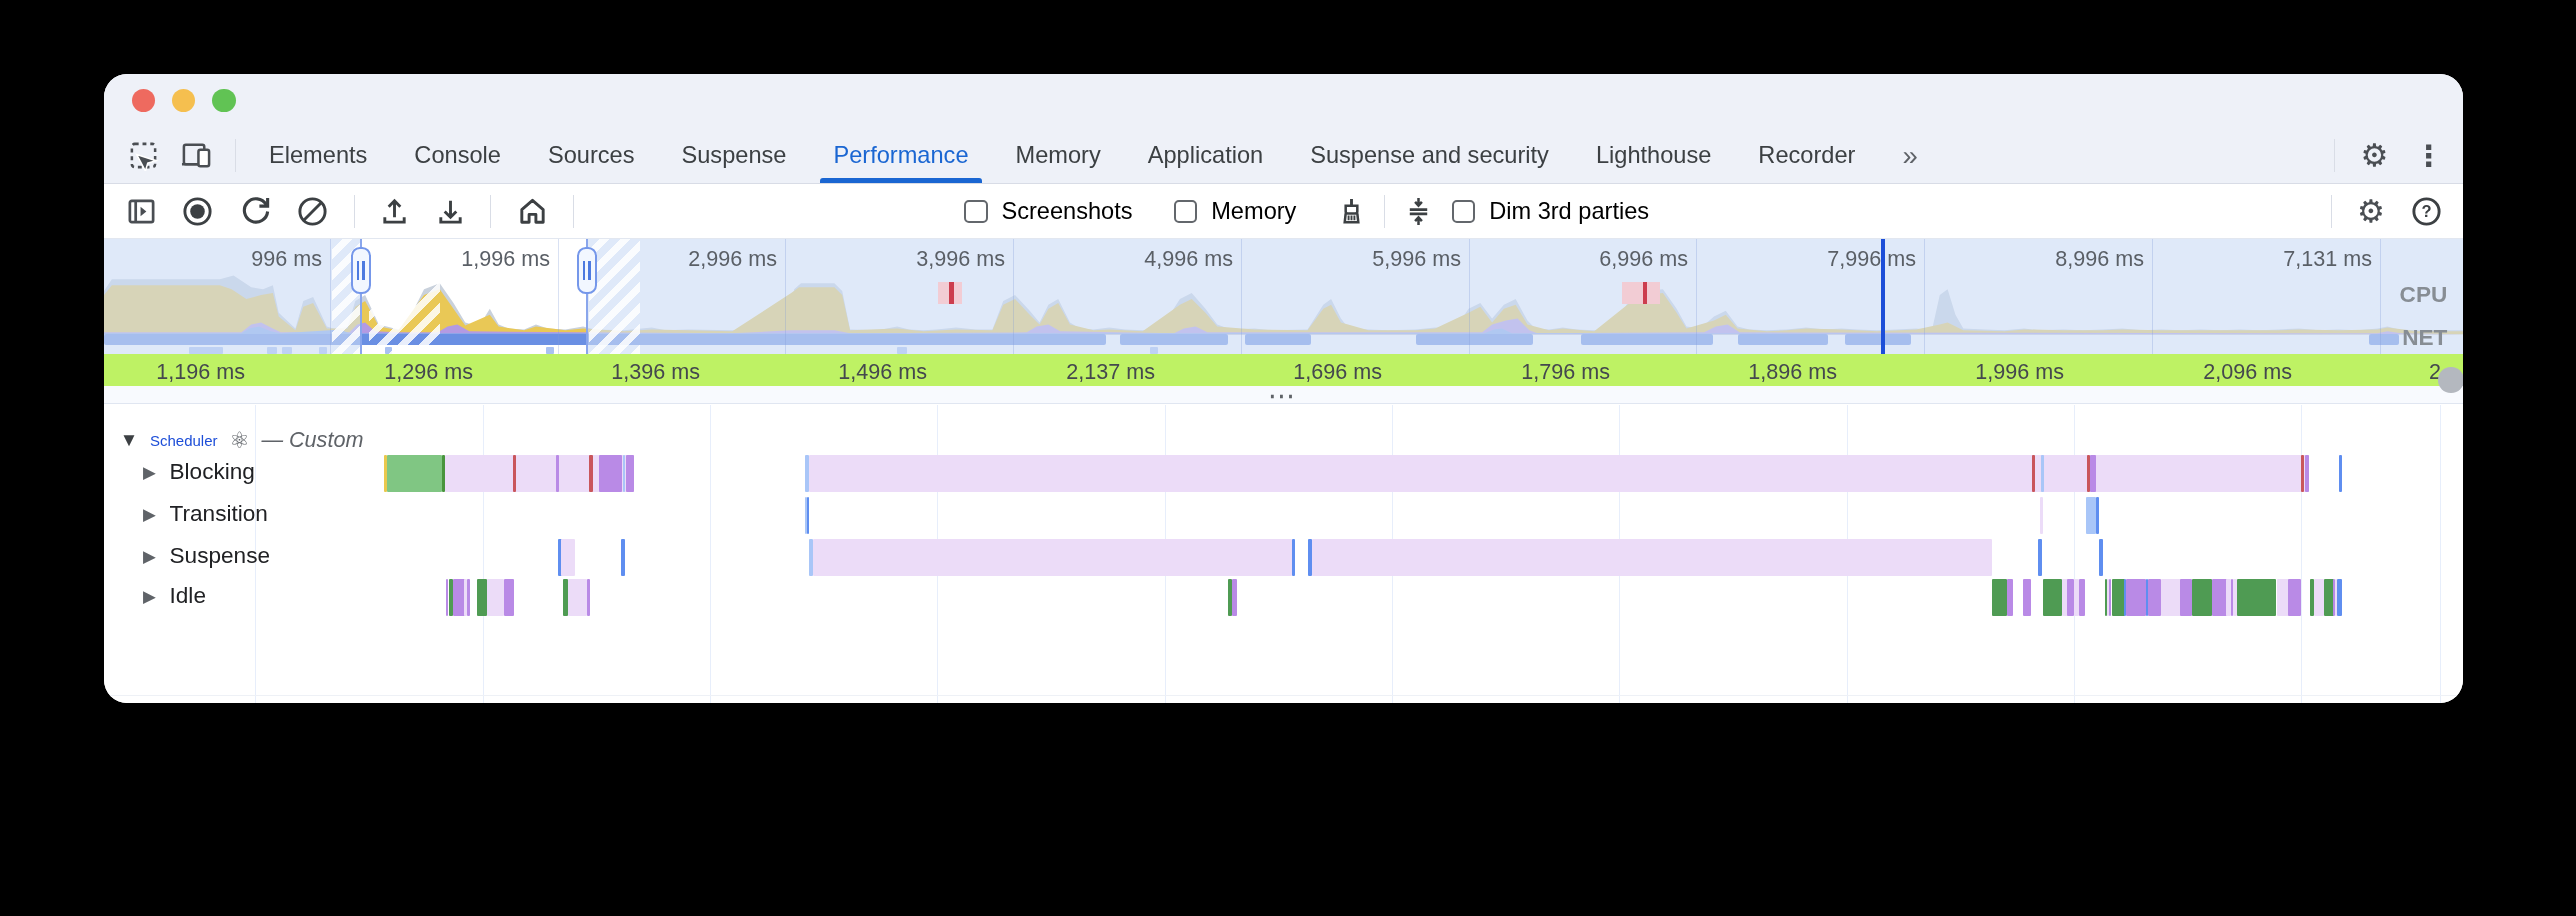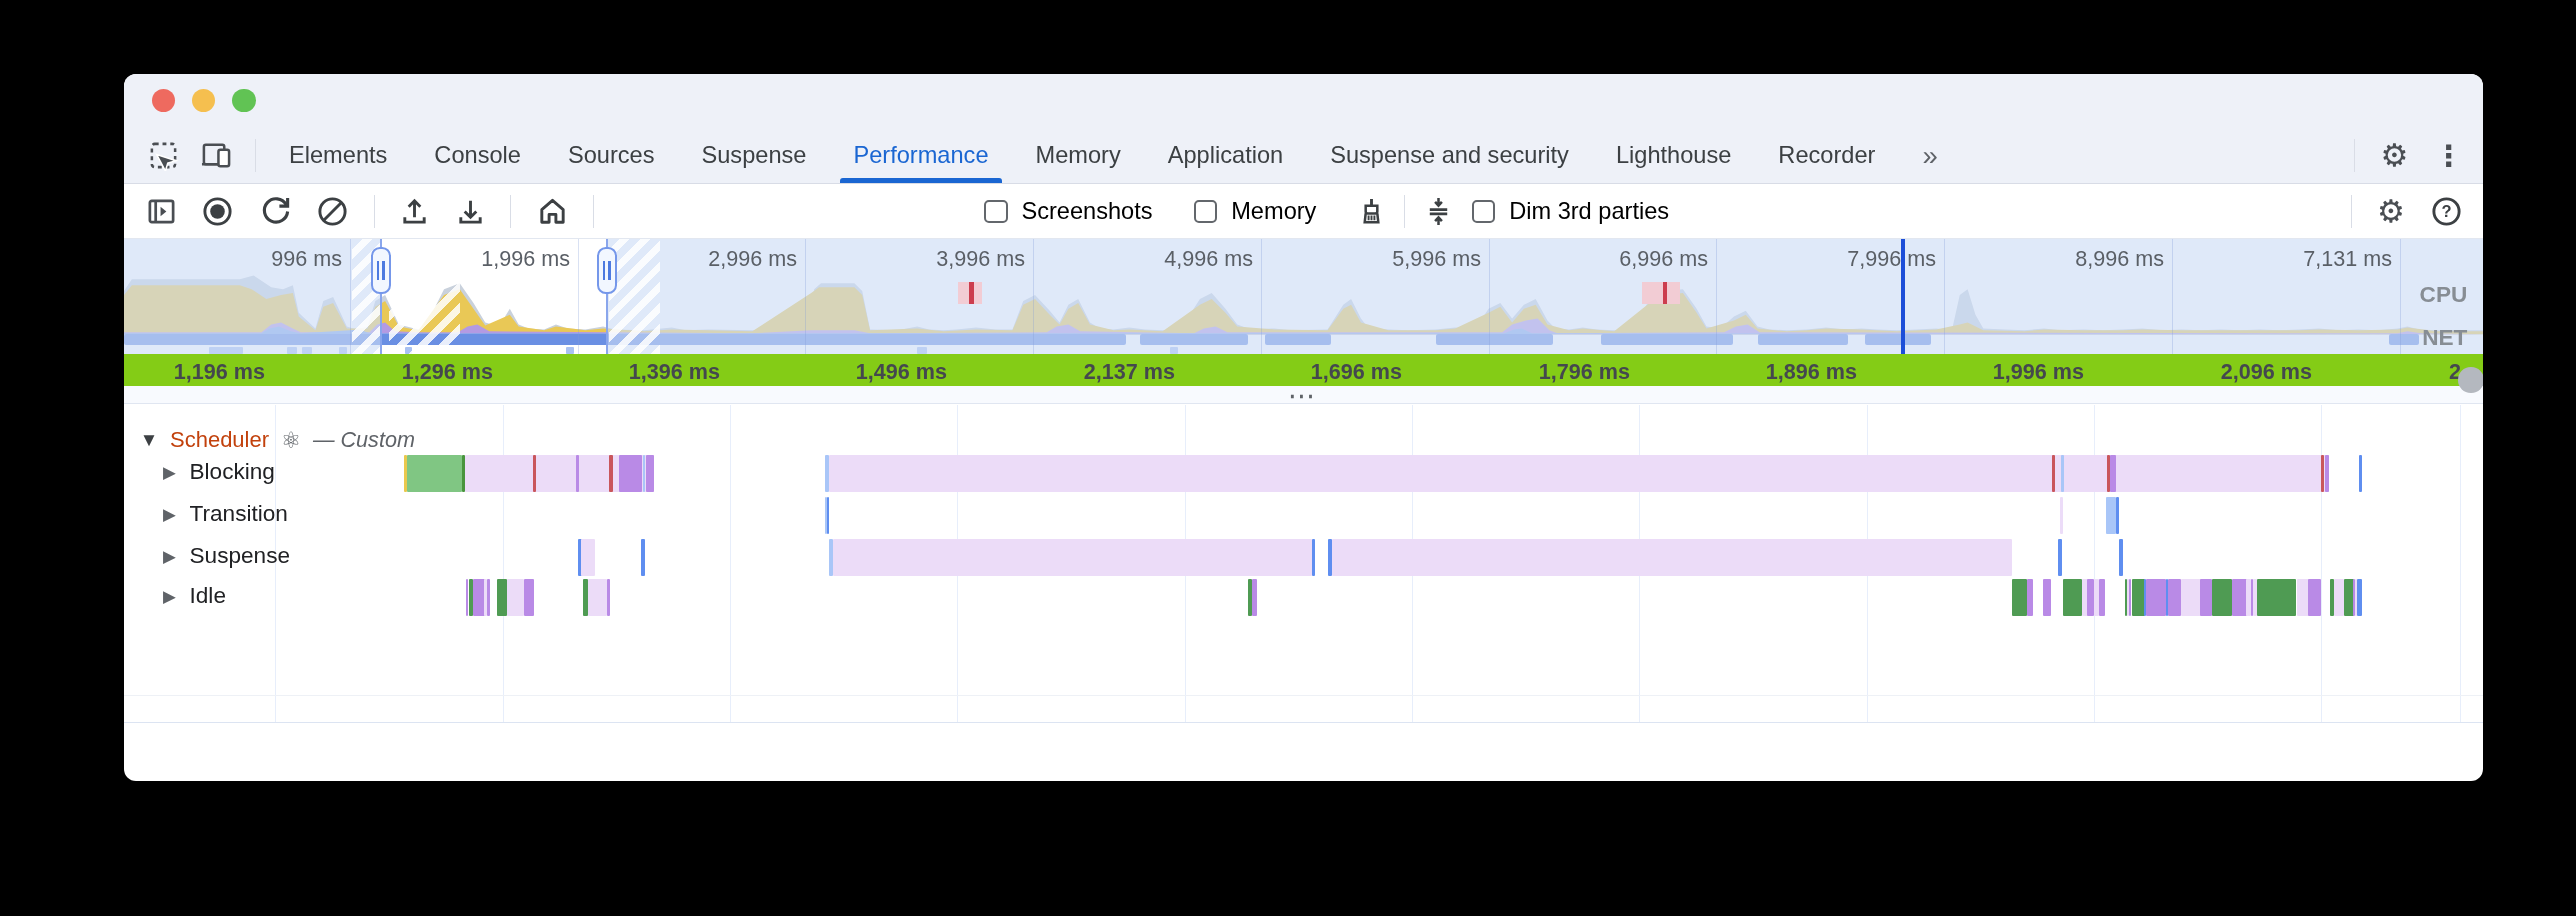--- a/index.html
+++ b/index.html
@@ -1,20 +1,20 @@
 <!DOCTYPE html>
 <html><head>
 <meta charset="utf-8">
 <style>
   * { margin:0; padding:0; box-sizing:border-box; }
   html,body { width:2576px; height:917px; background:#000; overflow:hidden;
     font-family:"Liberation Sans","DejaVu Sans",sans-serif; }
   .stage { position:relative; width:2576px; height:917px; background:#000; }
-  .window { position:absolute; left:124px; top:74px; width:2359px; height:707px;
-    background:#fff; border-radius:12px; overflow:hidden;
+  .window { position:absolute; left:104px; top:74px; width:2359px; height:629px;
+    background:#fff; border-radius:23px; overflow:hidden;
     box-shadow:0 23.6px 69px rgba(0,0,0,.6); }
 
   
   .tabbar { position:absolute; left:0; top:0; width:100%; height:110px;
     background:#eef1f8; border-bottom:1px solid #d8dce6; }
   .traffic { position:absolute; left:27.5px; top:14.7px; display:flex; gap:16.7px; }
   .traffic span { width:23.6px; height:23.6px; border-radius:50%; display:block; }
   .tabbar-row { position:absolute; left:0; bottom:0; height:55px; width:100%; }
   .panelicons { position:absolute; left:23.6px; top:0; height:55px; display:flex; align-items:center; gap:21.6px; }
   .vdiv { width:1px; height:33px; background:#d9dde6; }
@@ -52,39 +52,39 @@
     border:2px solid #7597ea; display:flex; align-items:center; justify-content:center; gap:2.9px; }
   .ov-handle i { display:block; width:2.5px; height:19.6px; background:#4d7ae0; }
   .net-seg { position:absolute; top:95px; height:10.8px; border-radius:2px; background:#6a8fe3; }
   .net-tick { position:absolute; top:108px; height:6.9px; border-radius:1px; background:#a9c1f2; }
   .lt-marker { position:absolute; top:43px; height:21.6px; background:#f2ccd4; }
   .lt-marker i { position:absolute; top:0; height:21.6px; width:4.9px; background:#cc3d4e; }
   .playhead { position:absolute; top:0; width:3.9px; height:115px; background:#1c4ed8; }
   .ov-corner { position:absolute; right:15.7px; font-size:22.6px; font-weight:bold; color:#878d94; }
 
   
-  .ruler { position:absolute; left:0; top:280px; width:2359px; height:32px; background:#84cc16;font-weight:bold; }
+  .ruler { position:absolute; left:0; top:280px; width:2359px; height:32px; background:#bef264; }
   .ruler-label { position:absolute; top:4.9px; font-size:21.6px; color:#44484e; transform:translateX(-100%); white-space:nowrap; }
   .ruler-clip { position:absolute; top:4.9px; font-size:21.6px; color:#44484e; white-space:nowrap; }
   .scroll-thumb { position:absolute; left:2334px; top:293px; width:25.5px; height:25.5px; border-radius:50%; background:#b4b8bf; z-index:5; }
 
   
   .griprow { position:absolute; left:0; top:312px; width:100%; height:17.7px; background:#f8fafe;
     border-bottom:1px solid #e0e6f1; }
   .griprow .dots { position:absolute; left:1178px; top:-6.9px; transform:translateX(-50%);
     font-size:27.5px; color:#5f6368; letter-spacing:1px; }
 
   
   .trackarea { position:absolute; left:0; top:331px; width:2359px; height:318px; background:#fff;
     border-bottom:1px solid #dce4f2; overflow:hidden; }
   .ta-grid { position:absolute; top:0; width:1px; height:100%; background:#e7eefb; }
   .ta-hline { position:absolute; left:0; width:100%; height:1px; background:#eef1f6; }
   .group-head { position:absolute; left:15.7px; top:21.6px; display:flex; align-items:center; gap:11.8px; white-space:nowrap; }
   .group-caret { font-size:18.7px; color:#3c4043; }
-  .group-name { font-size:22px; color:#c2410c; }
+  .group-name { font-size:15px; color:#1d4ed8; }
   .group-atom { font-size:22.6px; color:#5f6368; }
   .group-badge { font-size:21.6px; color:#5f6368; font-style:italic; }
   .trow-label { position:absolute; left:39px; display:flex; align-items:center; gap:13.7px; white-space:nowrap; }
   .trow-caret { font-size:16.7px; color:#5f6368; }
   .trow-name { font-size:22.6px; color:#202124; }
   .bar { position:absolute; border-radius:1px; }
   .footer { position:absolute; left:0; top:650px; width:100%; height:45px; background:#fff; }
 </style>
 </head>
 <body>

